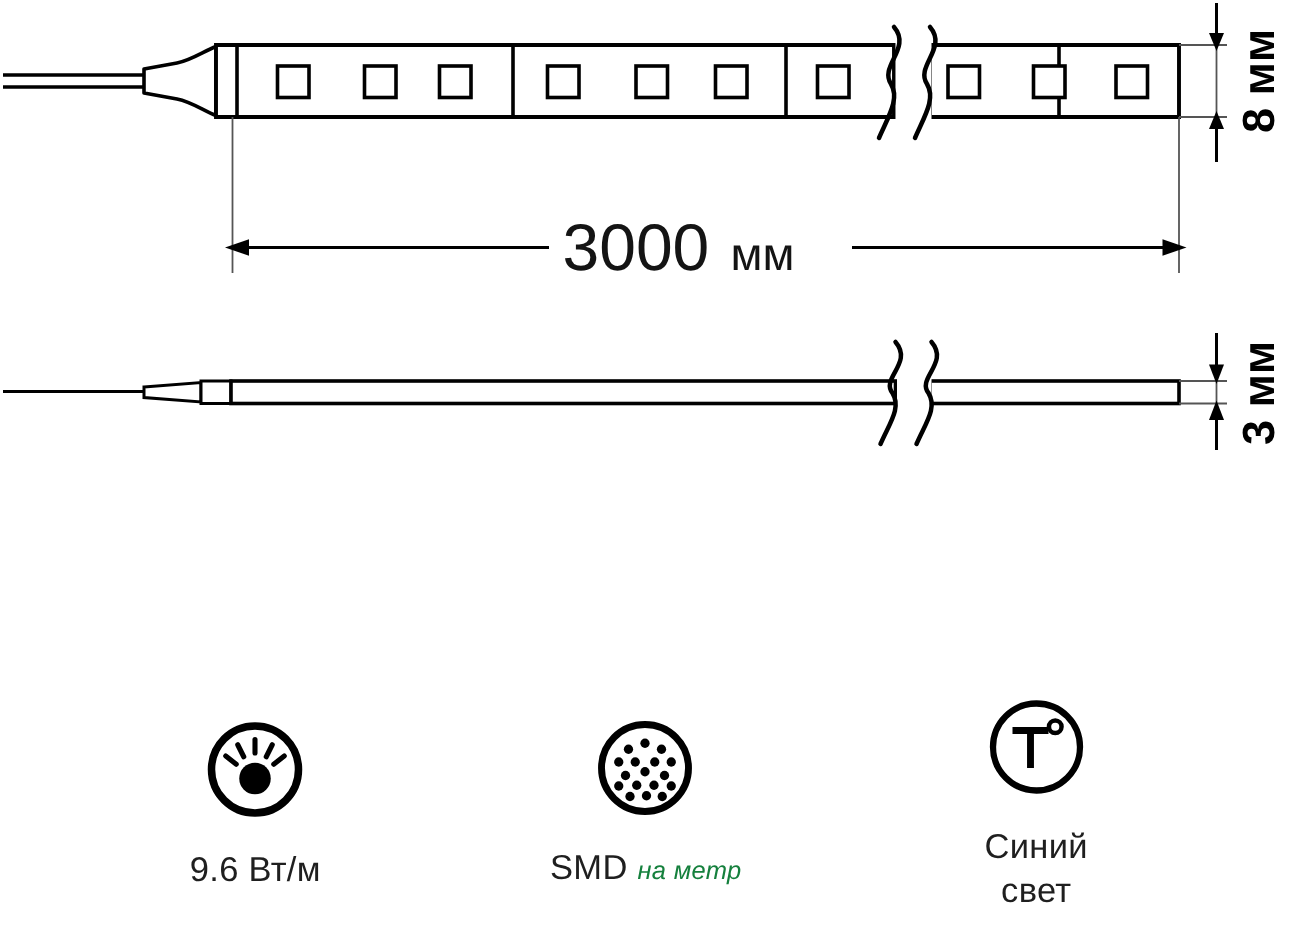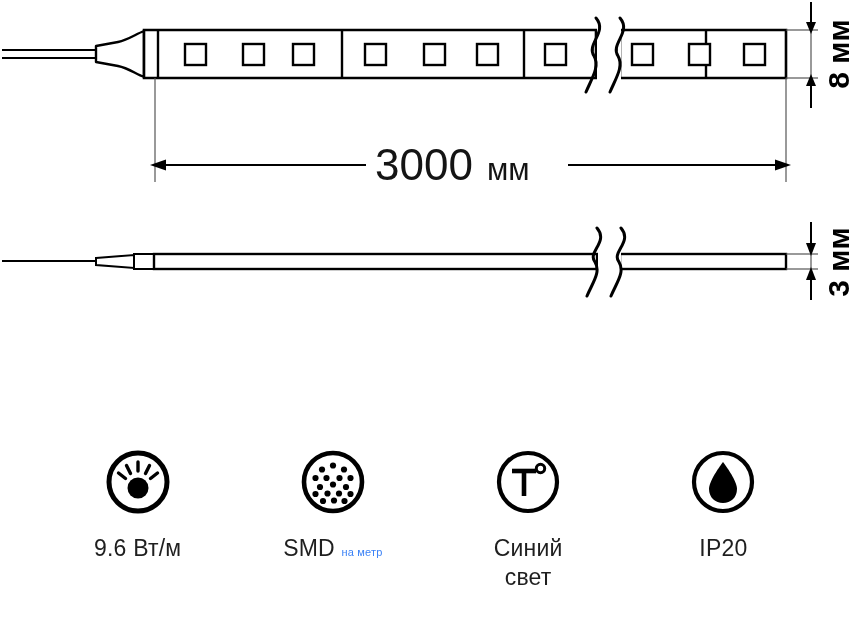--- a/index.html
+++ b/index.html
@@ -28,21 +28,21 @@
     height: 624px;
     display: block;
   }
   .spec-row {
     position: absolute;
     left: 0;
     top: 448px;
     width: 861px;
     height: 176px;
     display: flex;
-    align-items: flex-start;
+    align-items: center;
     justify-content: space-around;
     padding: 0 40px;
     box-sizing: border-box;
   }
   .spec-item {
     width: 150px;
     display: flex;
     flex-direction: column;
     align-items: center;
   }
@@ -54,22 +54,23 @@
   .spec-label {
     margin-top: 18px;
     text-align: center;
     font-size: 23px;
     line-height: 29px;
     color: #1f1f1f;
     letter-spacing: 0.2px;
     font-weight: 400;
   }
   .spec-label .sub {
-    font-size: 11px;
-    color: #3b82f6;
+    font-size: 17px;
+    color: #15803d;
+    font-style: italic;
   }
   .spec-label .l2 {
     display: block;
   }
 </style>
 </head>
 <body>
 
 <div id="stage">
 
@@ -235,24 +236,15 @@
           <line x1="30" y1="23" x2="30" y2="48"></line>
         </g>
         <circle cx="46.5" cy="20.5" r="4.2" fill="none" stroke="#000" stroke-width="3"></circle>
       </svg>
       <div class="spec-label">
         <span>Синий</span>
         <span class="l2">свет</span>
       </div>
     </div>
 
-    <div class="spec-item">
-      <svg class="spec-icon" viewBox="0 0 68 68">
-        <circle cx="34" cy="34" r="29" fill="none" stroke="#000" stroke-width="4.2"></circle>
-        <path d="M34 14 C34 14 48 32 48 41 C48 49.5 41.7 55 34 55 C26.3 55 20 49.5 20 41 C20 32 34 14 34 14 Z" fill="#000"></path>
-      </svg>
-      <div class="spec-label">
-        <span>IP20</span>
-      </div>
-    </div>
 
   </div>
 </div>
 
 </body></html>

